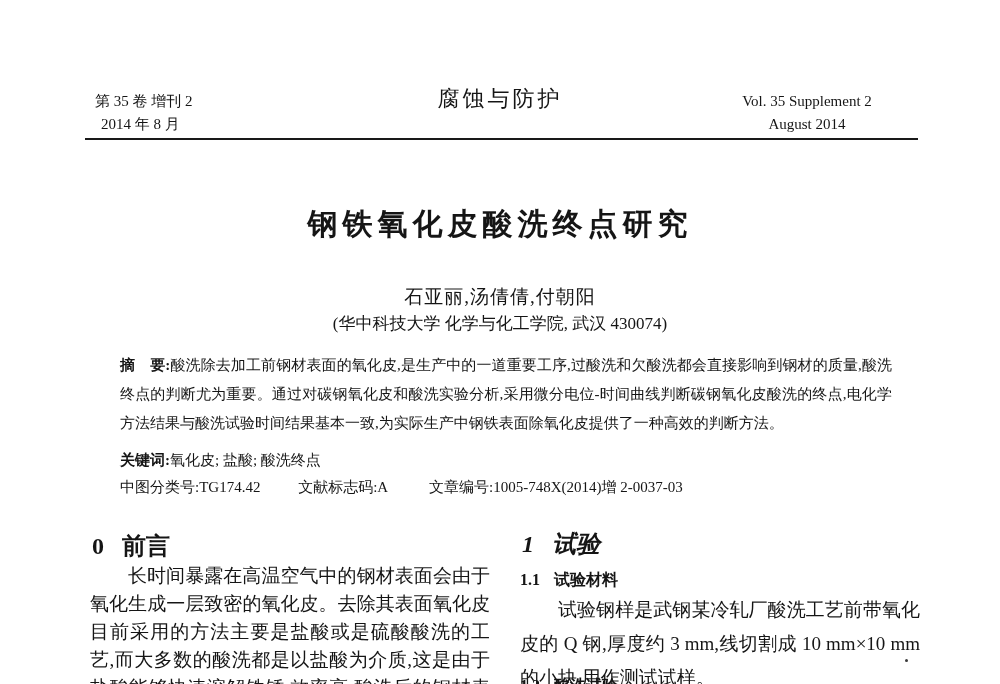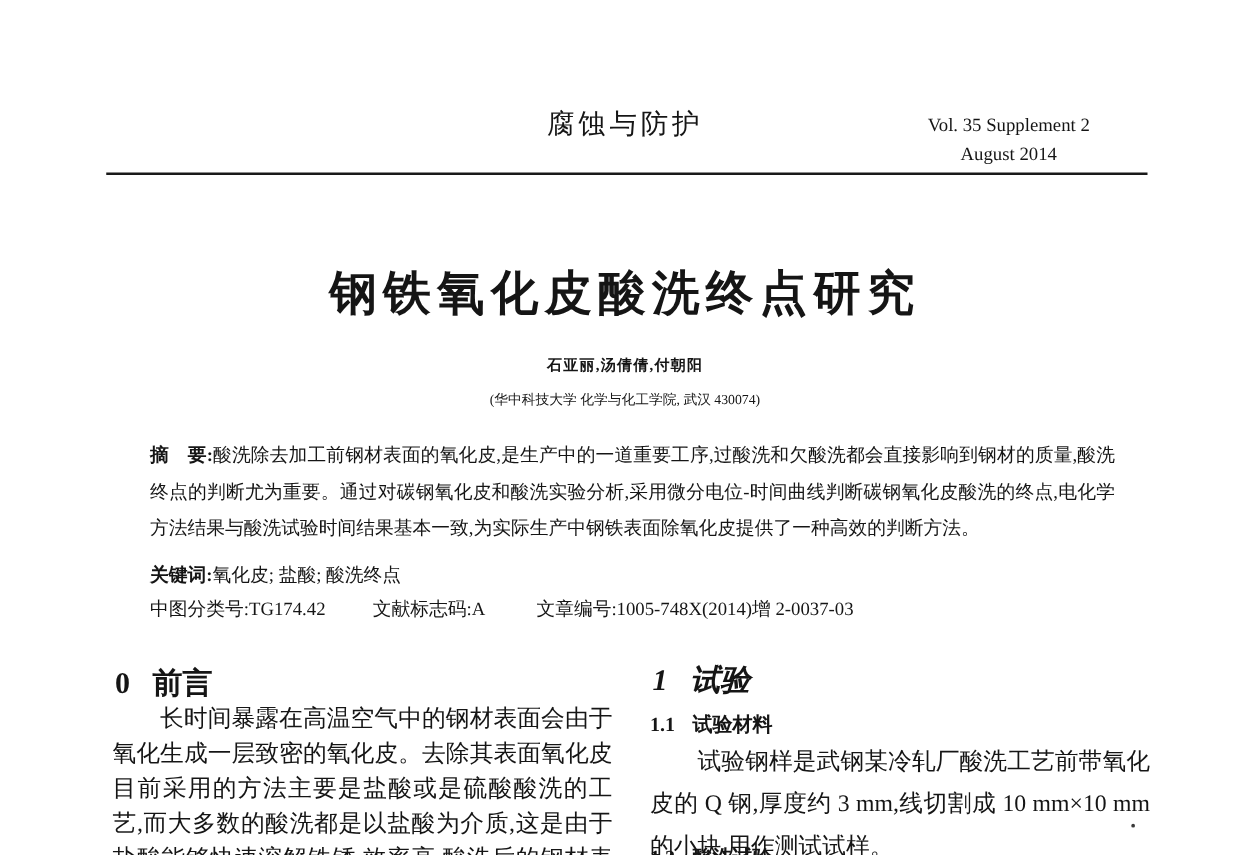--- a/index.html
+++ b/index.html
@@ -14,24 +14,24 @@
   
   .hdr-left{position:absolute;left:95px;top:90px;font-size:15px;line-height:23px;}
   .hdr-left .l2{padding-left:6px;}
   .hdr-center{position:absolute;left:0;right:0;top:88px;text-align:center;}
   .hdr-center .cn{font-size:22px;letter-spacing:3px;line-height:22px;}
   .hdr-center .en{font-size:14px;letter-spacing:1px;line-height:20px;}
   .hdr-right{position:absolute;left:724px;top:90px;width:166px;text-align:center;font-size:15px;line-height:23px;}
   .hdr-rule{position:absolute;left:85px;top:138px;width:833px;height:2px;background:#191919;}
   
   .title{position:absolute;left:0;right:0;top:184px;text-align:center;
-         font-size:38px;font-weight:bold;letter-spacing:5px;}
+         font-size:30px;font-weight:bold;letter-spacing:5px;}
   .authors{position:absolute;left:0;right:0;top:284px;text-align:center;
-           font-size:12px;font-weight:bold;letter-spacing:1px;}
-  .affiliation{position:absolute;left:0;right:0;top:312px;text-align:center;font-size:11px;}
+           font-size:19px;font-weight:normal;letter-spacing:1px;}
+  .affiliation{position:absolute;left:0;right:0;top:312px;text-align:center;font-size:17px;}
   
   .abstract{position:absolute;left:120px;top:351px;width:772px;
             font-size:15px;line-height:29px;text-align:justify;}
   .abstract .lbl{font-weight:bold;}
   .keywords{position:absolute;left:120px;top:451px;font-size:15px;}
   .keywords .lbl{font-weight:bold;}
   .meta-line{position:absolute;left:120px;top:478px;font-size:15px;}
   .meta-line .lbl{font-weight:normal;}
   .meta-line .seg2{margin-left:34px;}
   .meta-line .seg3{margin-left:38px;}
@@ -47,20 +47,24 @@
   .right-h2{left:520px;top:570px;}
   .right-par{left:520px;top:593px;width:400px;line-height:34px;}
   .right-next-h2{left:520px;top:676px;}
   .artifact-dot{position:absolute;left:905px;top:659px;width:3px;height:3px;background:#3a3a3a;border-radius:50%;}
 </style>
 </head>
 <body>
 
 <div class="page">
 
+  <div class="hdr-left">
+    <div class="l1">第 35 卷 增刊 2</div>
+    <div class="l2">2014 年 8 月</div>
+  </div>
 
   <div class="hdr-center">
     <div class="cn">腐蚀与防护</div>
   </div>
 
   <div class="hdr-right">
     <div>Vol. 35  Supplement 2</div>
     <div>August 2014</div>
   </div>
 

